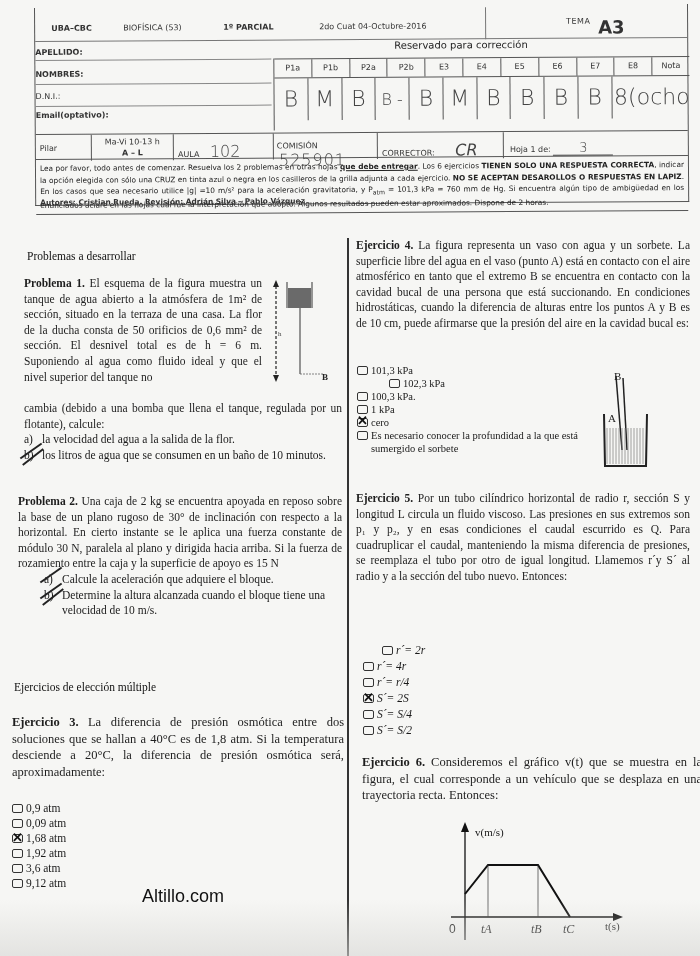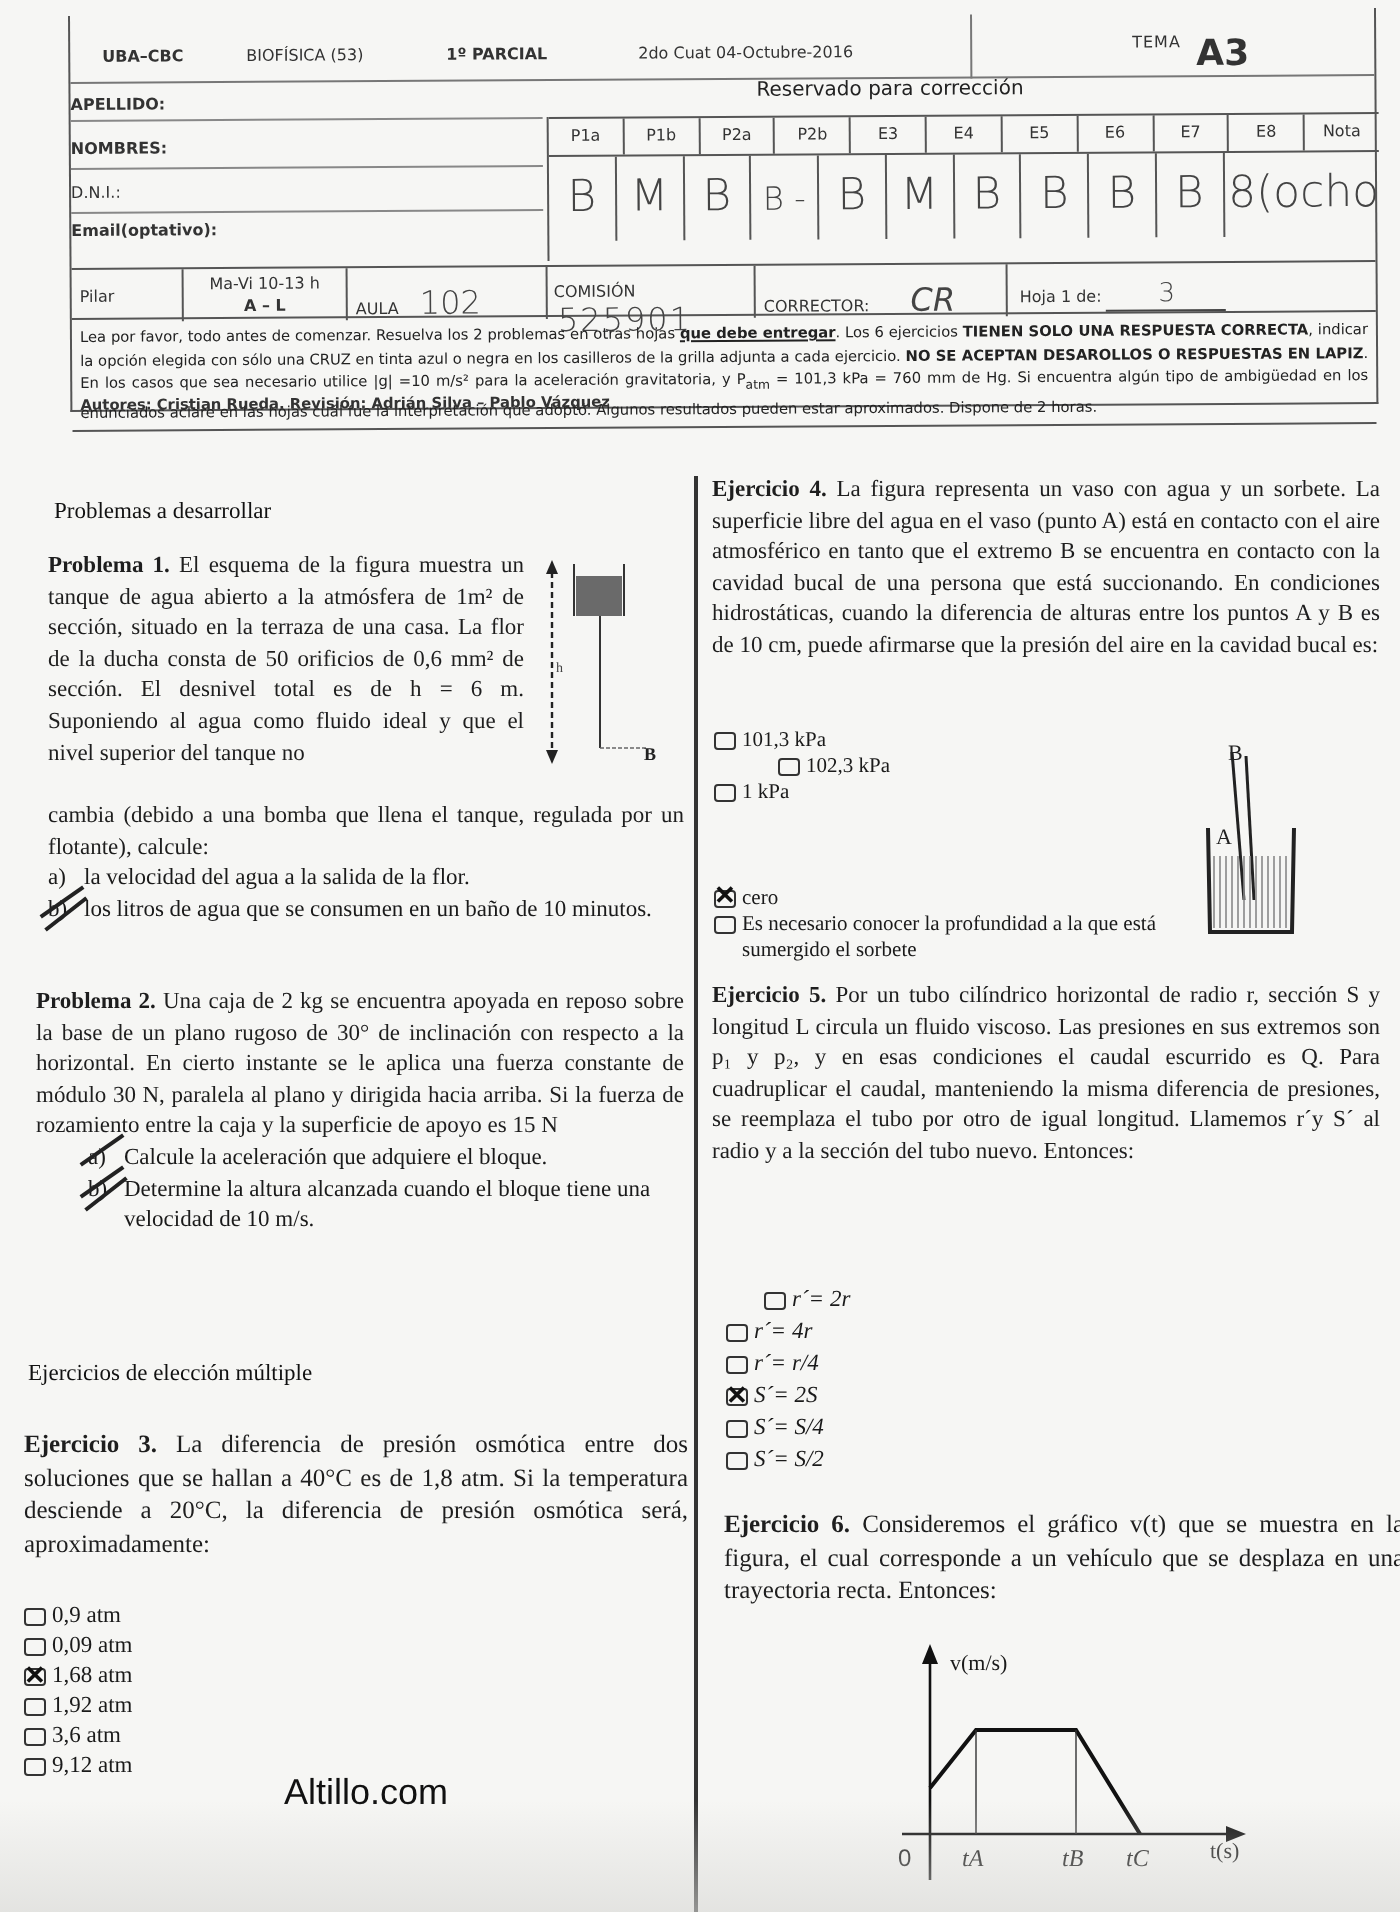--- a/index.html
+++ b/index.html
@@ -26,21 +26,21 @@
   .tema-label { position: absolute; left: 80px; top: 14px; font-size: 8px; letter-spacing: 0.5px; }
   .tema-value { position: absolute; left: 112px; top: 6px; font-size: 18px; font-weight: bold; }
 
   .field { position: absolute; left: 0; font-size: 8px; font-weight: bold; }
   .field-line { position: absolute; left: 0; height: 1px; background: #888; }
 
   .grid {
     position: absolute; left: 238px; top: 52px; width: 416px; height: 72px;
     border-left: 1px solid #555;
   }
-  .grid-title { position: absolute; left: 104px; top: -18px; font-size: 10px; color: #222; }
+  .grid-title { position: absolute; left: 120px; top: -18px; font-size: 10px; color: #222; }
   .grid-headers { position: absolute; left: 0; top: 0; display: flex; width: 100%; height: 20px; border-bottom: 1px solid #555; border-top: 1px solid #555; }
   .grid-cell { flex: 1; border-right: 1px solid #555; text-align: center; font-size: 8px; padding-top: 4px; }
   .grid-marks { position: absolute; left: 0; top: 20px; display: flex; width: 100%; height: 42px; }
   .grid-mark { flex: 1; border-right: 1px solid #555; text-align: center; font-family: "DejaVu Sans", sans-serif; font-size: 22px; color: #444; padding-top: 8px; font-weight: 300; }
   .grid-mark.nota { font-size: 22px; text-align: left; padding-left: 2px; white-space: nowrap; overflow: visible; }
 
   .hrow-bottom { position: absolute; left: 0; top: 126px; width: 100%; height: 26px; border-top: 1px solid #555; border-bottom: 1px solid #555; }
   .hb-cell { position: absolute; top: 0; height: 26px; border-right: 1px solid #555; font-size: 8px; }
   .hand { font-family: "DejaVu Sans", sans-serif; color: #444; font-weight: 300; }
 
@@ -252,23 +252,27 @@
   <div class="opt" style="font-size:10.5px;line-height:13px;">
       <span class="box"></span>
       <span>101,3 kPa</span>
     </div>
   <div class="opt" style="font-size:10.5px;line-height:13px;margin-left:32px;">
       <span class="box"></span>
       <span>102,3 kPa</span>
     </div>
   <div class="opt" style="font-size:10.5px;line-height:13px;">
       <span class="box"></span>
+      <span>100,3 kPa.</span>
+    </div>
+  <div class="opt" style="font-size:10.5px;line-height:13px;">
+      <span class="box"></span>
       <span>1 kPa</span>
     </div>
-  <div class="opt" style="font-size:10.5px;line-height:13px;margin-top:40px;">
+  <div class="opt" style="font-size:10.5px;line-height:13px;">
       <span class="box checked"></span>
       <span>cero</span>
     </div>
   <div class="opt" style="font-size:10.5px;line-height:13px;align-items:flex-start;">
       <span class="box" style="margin-top:2px;"></span>
       <span>Es necesario conocer la profundidad a la que está sumergido el sorbete</span>
     </div>
 </div>
 
 <svg style="position:absolute;left:600px;top:370px;" width="60" height="100">

